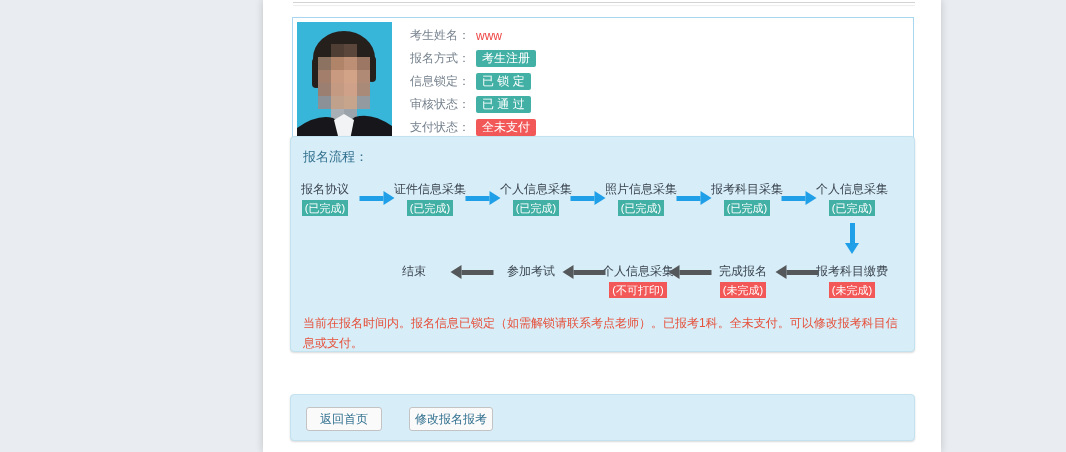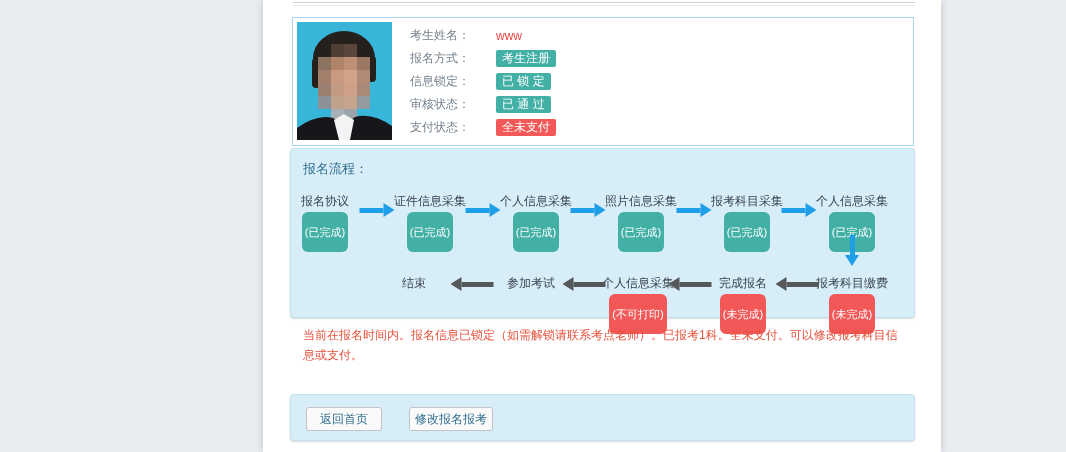--- a/index.html
+++ b/index.html
@@ -10,38 +10,38 @@
               background:#ffffff; box-shadow:0 0 8px rgba(0,0,0,.18); }
 
   .top-divider { position:absolute; left:30px; top:2px; width:622px; height:3px;
                  border-top:1px solid #d3d3d3; box-shadow:0 1px 1px rgba(0,0,0,.08); }
 
   
   .card { position:absolute; left:29px; top:17px; width:622px; height:129px;
           background:#fff; border:1px solid #a8d6f0; }
   .photo { position:absolute; left:4px; top:4px; width:95px; height:118px; overflow:hidden; }
   .info-rows { position:absolute; left:117px; top:6px; }
-  .info-row { height:23px; display:flex; align-items:center;gap:20px; }
+  .info-row { height:23px; display:flex; align-items:center; }
   .info-row .lbl { width:62px; font-size:12px; color:#76828e; }
   .info-row .val-text { font-size:12px; color:#ef4444; margin-left:4px; }
   .badge { display:inline-block; margin-left:4px; font-size:12px; color:#fff;
            line-height:15px; padding:1px 6px; border-radius:2px; white-space:pre; }
   .badge-teal { background:#42b0a5; }
   .badge-red  { background:#f25858; }
 
   
   .panel { position:absolute; left:27px; width:625px; background:#d7edf7;
            border:1px solid #c3e2f0; border-radius:4px; box-shadow:0 1px 2px rgba(0,0,0,.15); }
-  .flow-panel { top:148px; height:170px; }
+  .flow-panel { top:136px; height:216px; }
   .flow-title { position:absolute; left:12px; top:11px; font-size:13px; color:#31708f; }
 
   .fstep { position:absolute; transform:translateX(-50%); text-align:center; white-space:nowrap; }
   .fstep .nm { font-size:12px; color:#3b4550; line-height:16px; }
   .fstep .st { display:inline-block; margin-top:3px; font-size:11px; color:#fff;
-               line-height:14px; padding:13px 3px; border-radius:6px; }
+               line-height:14px; padding:1px 3px; border-radius:0; }
   .st-done { background:#42b0a5; }
   .st-undone { background:#f25858; }
   .r1 { top:44px; } .r2 { top:126px; }
 
   .arr-r { position:absolute; top:54px; transform:translateX(-50%); display:flex; align-items:center; }
   .arr-r .shaft { width:24px; height:5px; background:#1e9fe8; }
   .arr-r .head  { width:0; height:0; border-top:7px solid transparent;
                   border-bottom:7px solid transparent; border-left:11px solid #1e9fe8; }
   .arr-l { position:absolute; top:128px; transform:translateX(-50%); display:flex; align-items:center; }
   .arr-l .head  { width:0; height:0; border-top:7px solid transparent;

